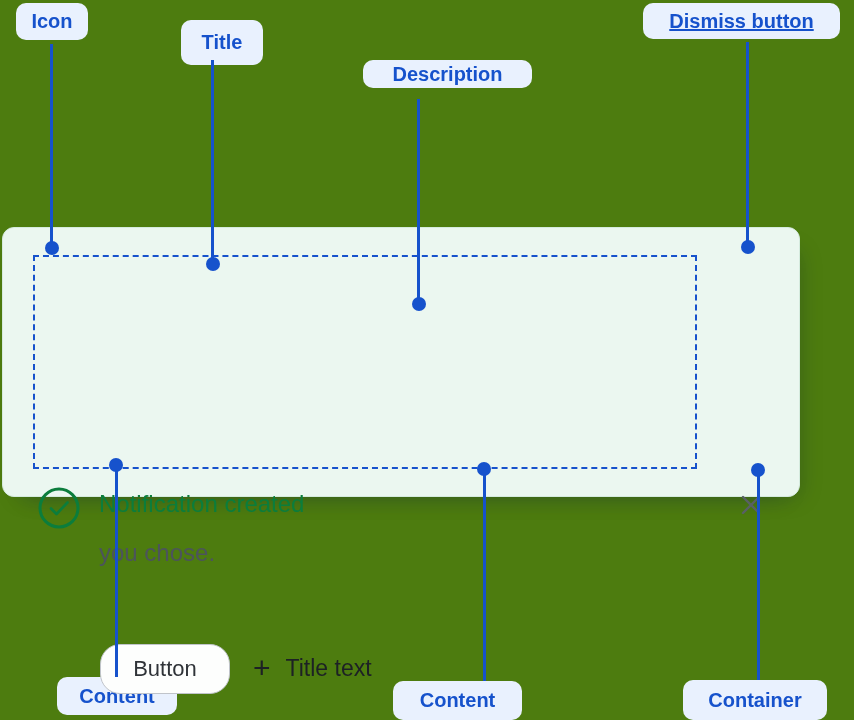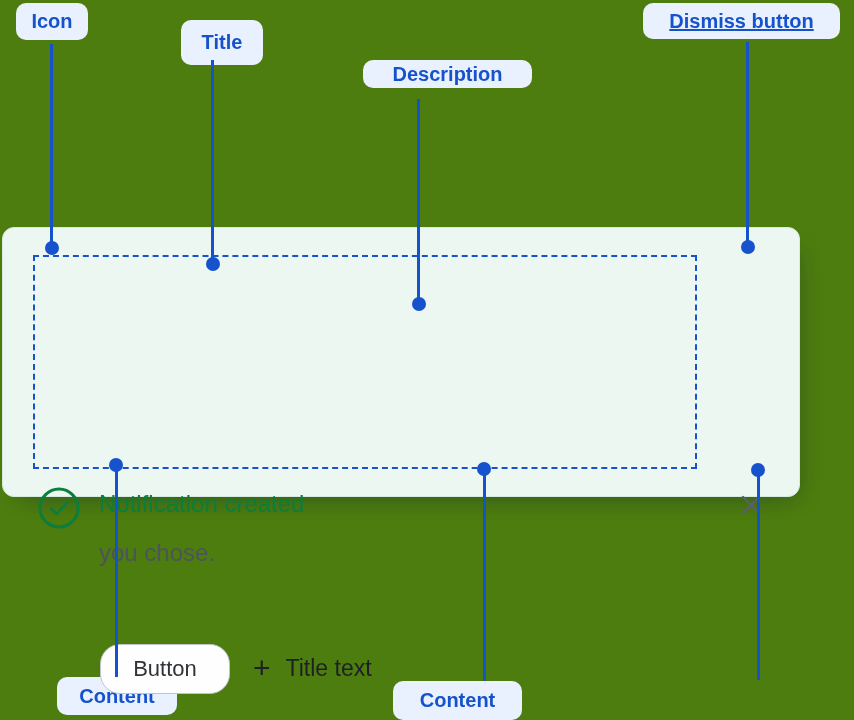--- a/index.html
+++ b/index.html
@@ -83,20 +83,21 @@
 <body>
 
 <div id="stage">
 
   <div class="pill" id="pill-icon">Icon</div>
   <div class="pill" id="pill-title">Title</div>
   <div class="pill" id="pill-description">Description</div>
   <div class="pill" id="pill-dismiss">Dismiss button</div>
   <div class="pill" id="pill-actions">Content</div>
   <div class="pill" id="pill-content">Content</div>
+  <div class="pill" id="pill-container">Container</div>
 
   <div id="flag">
     <svg id="success-icon" viewBox="0 0 42 42">
       <circle cx="21" cy="21" r="19" fill="none" stroke="#0B7D3C" stroke-width="3"></circle>
       <path d="M13 21.5l5.5 5.5L29.5 15.5" fill="none" stroke="#0B7D3C" stroke-width="2.6" stroke-linecap="round" stroke-linejoin="round"></path>
     </svg>
     <div id="flag-title">Notification created</div>
     <div id="flag-desc">
       <div class="desc-line">you chose.</div>
     </div>

